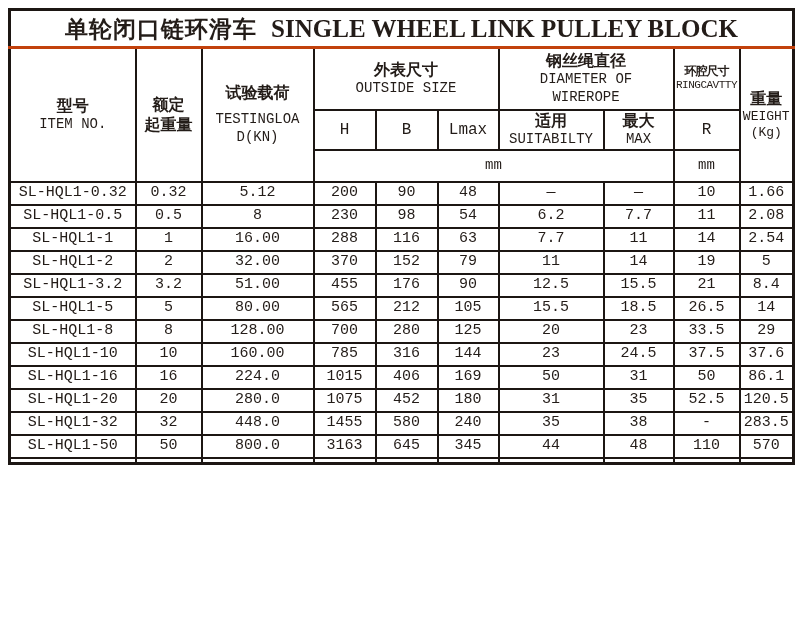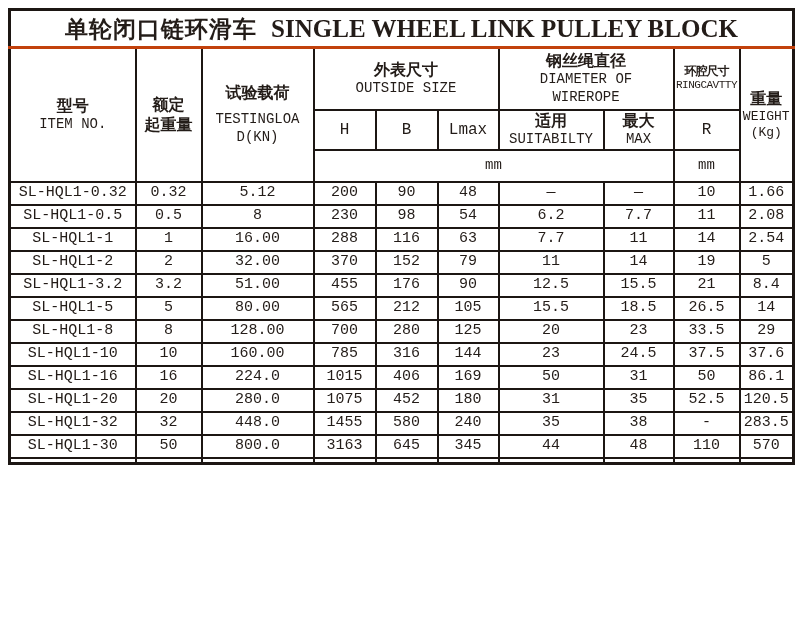--- a/index.html
+++ b/index.html
@@ -291,21 +291,21 @@
           <td>448.0</td>
           <td>1455</td>
           <td>580</td>
           <td>240</td>
           <td>35</td>
           <td>38</td>
           <td>-</td>
           <td>283.5</td>
         </tr>
         <tr class="data-row">
-          <td>SL-HQL1-30</td>
+          <td>SL-HQL1-50</td>
           <td>50</td>
           <td>800.0</td>
           <td>3163</td>
           <td>645</td>
           <td>345</td>
           <td>44</td>
           <td>48</td>
           <td>110</td>
           <td>570</td>
         </tr>

